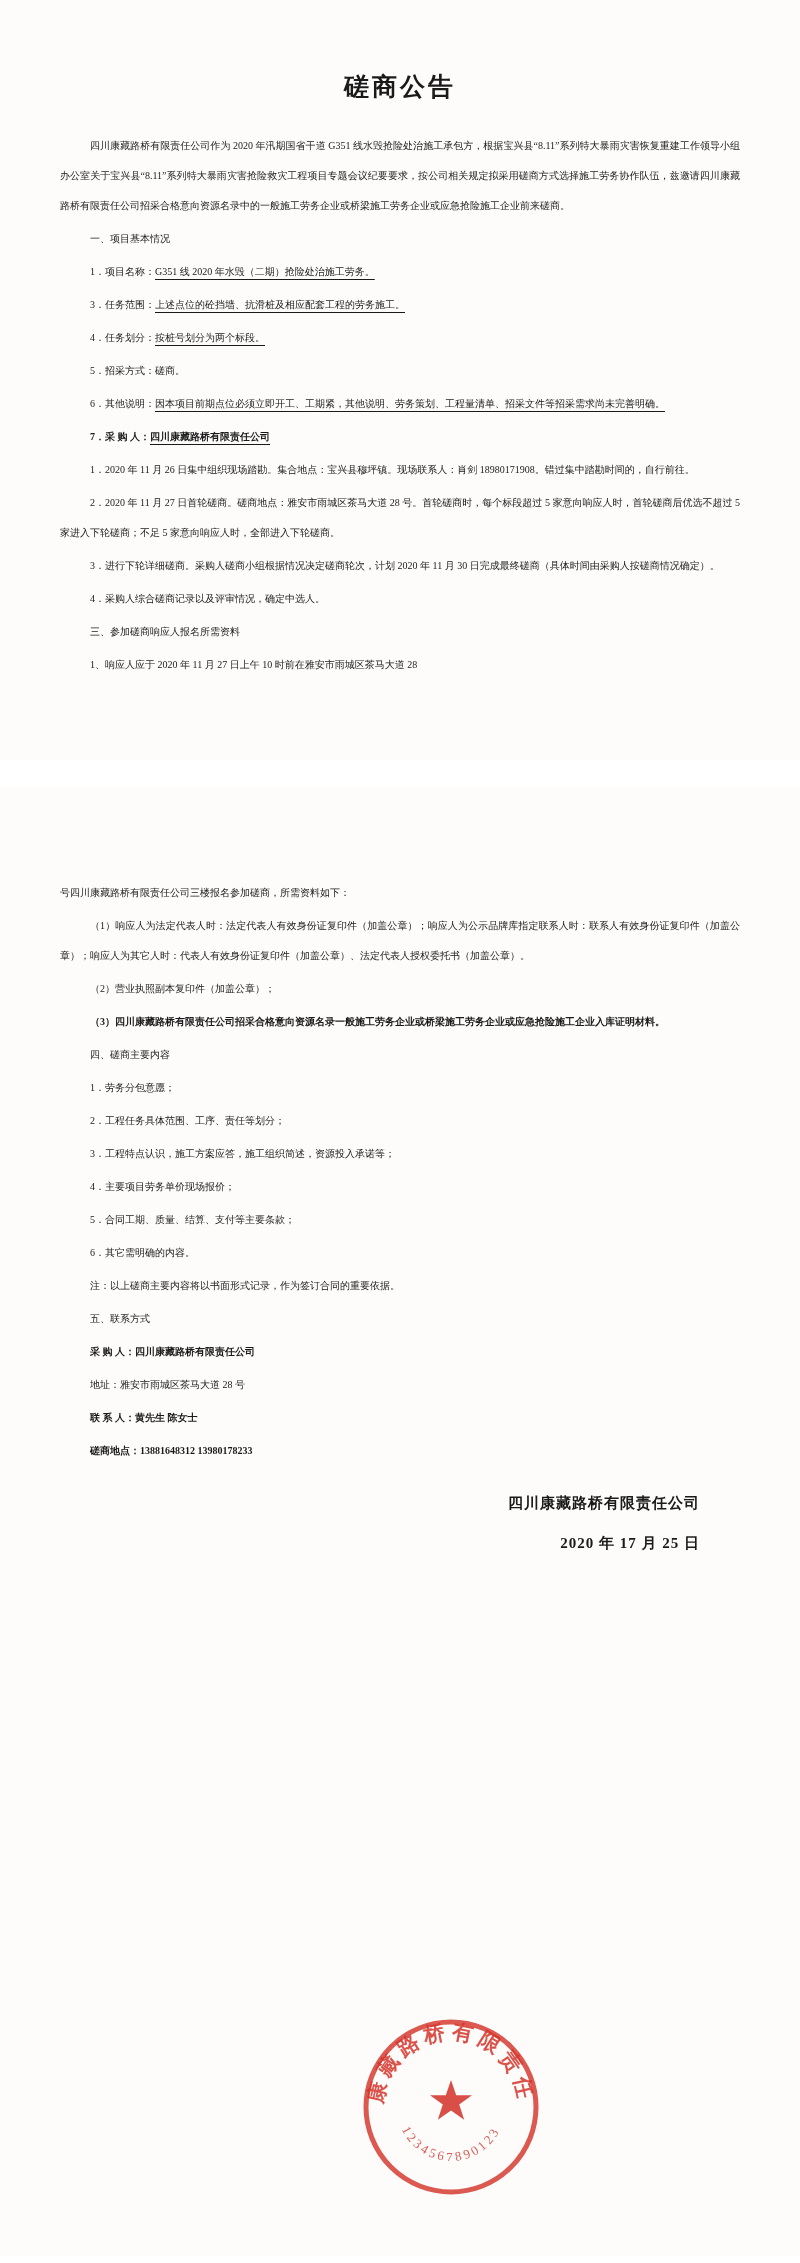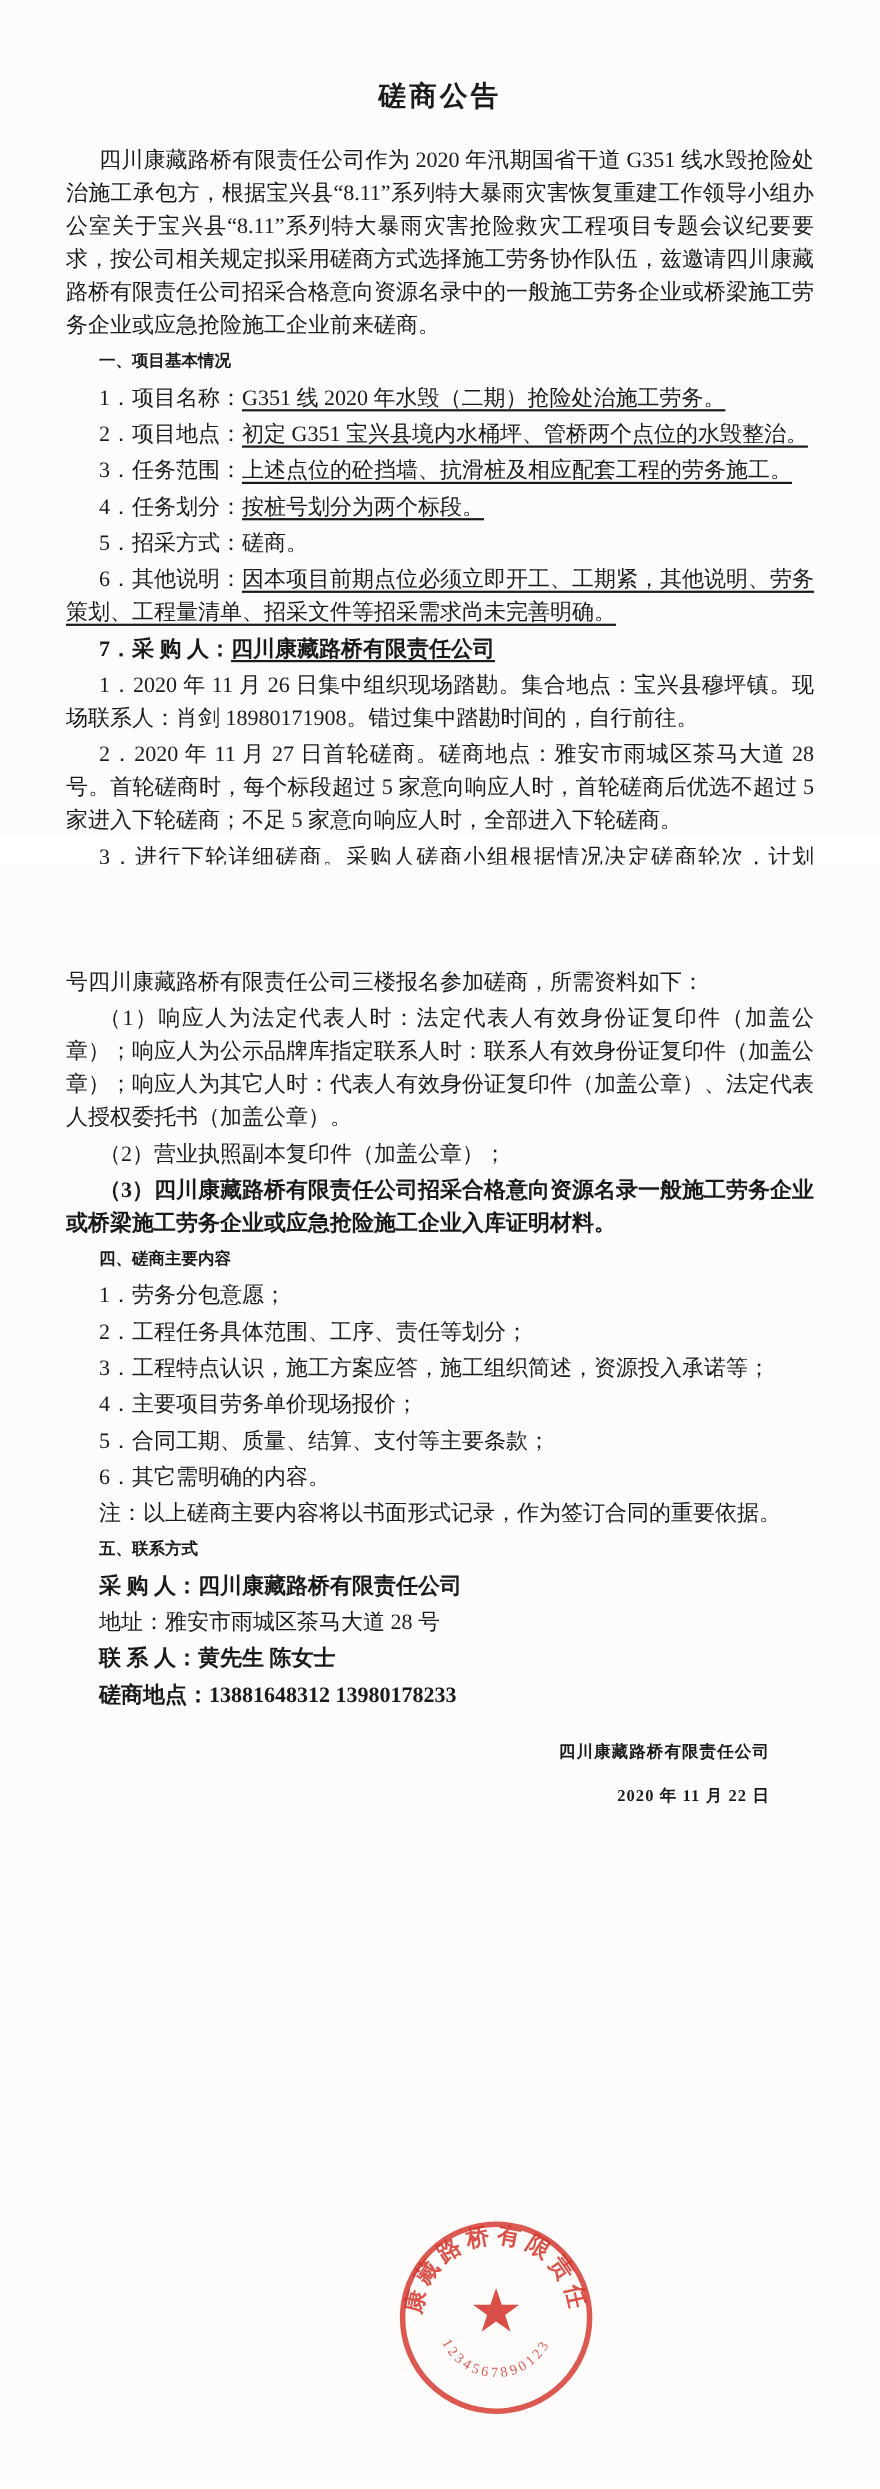--- a/index.html
+++ b/index.html
@@ -33,39 +33,39 @@
   .doc-title {
     text-align: center;
     font-size: 25px;
     font-weight: bold;
     letter-spacing: 3px;
     margin: 26px 0 28px 0;
     font-family: "Liberation Serif", "DejaVu Serif", serif;
   }
   p {
     margin: 0 0 3px 0;
-    font-size: 20px;
+    font-size: 10px;
     line-height: 30px;
     text-align: justify;
     text-justify: inter-ideograph;
   }
   .indent2 {
     text-indent: 30px;
   }
   .u {
     text-decoration: underline;
     text-underline-offset: 4px;
   }
   .b {
     font-weight: bold;
   }
   .section-head {
-    font-weight: bold;
+    font-weight: normal;
     text-indent: 30px;
-    font-size: 15px;
+    font-size: 10px;
     line-height: 30px;
     margin: 0 0 3px 0;
   }
   .item {
     text-indent: 30px;
   }
   .noindent {
     text-indent: 0;
   }
   .sign-block {
@@ -106,21 +106,20 @@
 
 <div class="page page-1">
 
   <h1 class="doc-title">磋商公告</h1>
 
   <p class="indent2"><span>四川康藏路桥有限责任公司作为 2020 年汛期国省干道 G351 线水毁抢险处治施工承包方，根据宝兴县“8.11”系列特大暴雨灾害恢复重建工作领导小组办公室关于宝兴县“8.11”系列特大暴雨灾害抢险救灾工程项目专题会议纪要要求，按公司相关规定拟采用磋商方式选择施工劳务协作队伍，兹邀请四川康藏路桥有限责任公司招采合格意向资源名录中的一般施工劳务企业或桥梁施工劳务企业或应急抢险施工企业前来磋商。</span></p>
 
   <p class="section-head">一、项目基本情况</p>
 
   <p class="item"><span>1．项目名称：</span><span class="u">G351 线 2020 年水毁（二期）抢险处治施工劳务。</span></p>
-  <p class="item"><span>2．项目地点：</span><span class="u">初定 G351 宝兴县境内水桶坪、管桥两个点位的水毁整治。</span></p>
   <p class="item"><span>3．任务范围：</span><span class="u">上述点位的砼挡墙、抗滑桩及相应配套工程的劳务施工。</span></p>
   <p class="item"><span>4．任务划分：</span><span class="u">按桩号划分为两个标段。</span></p>
   <p class="item"><span>5．招采方式：</span><span>磋商。</span></p>
   <p class="item"><span>6．其他说明：</span><span class="u">因本项目前期点位必须立即开工、工期紧，其他说明、劳务策划、工程量清单、招采文件等招采需求尚未完善明确。</span></p>
   <p class="item"><span class="b">7．采 购 人：</span><span class="b u">四川康藏路桥有限责任公司</span></p>
 
 
   <p class="item">1．2020 年 11 月 26 日集中组织现场踏勘。集合地点：宝兴县穆坪镇。现场联系人：肖剑 18980171908。错过集中踏勘时间的，自行前往。</p>
   <p class="item">2．2020 年 11 月 27 日首轮磋商。磋商地点：雅安市雨城区茶马大道 28 号。首轮磋商时，每个标段超过 5 家意向响应人时，首轮磋商后优选不超过 5 家进入下轮磋商；不足 5 家意向响应人时，全部进入下轮磋商。</p>
   <p class="item">3．进行下轮详细磋商。采购人磋商小组根据情况决定磋商轮次，计划 2020 年 11 月 30 日完成最终磋商（具体时间由采购人按磋商情况确定）。</p>
@@ -154,21 +153,21 @@
 
   <p class="section-head">五、联系方式</p>
 
   <p class="contact-line"><span class="b">采 购 人：</span><span>四川康藏路桥有限责任公司</span></p>
   <p class="contact-sub"><span>地址：</span><span>雅安市雨城区茶马大道 28 号</span></p>
   <p class="contact-line"><span class="b">联 系 人：</span><span class="b">黄先生      陈女士</span></p>
   <p class="contact-line"><span class="b">磋商地点：</span><span class="b">13881648312        13980178233</span></p>
 
   <div class="sign-block">
     <p>四川康藏路桥有限责任公司</p>
-    <p>2020 年 11 月 22 日</p>
+    <p>2020 年 17 月 25 日</p>
   </div>
 
   <div class="stamp">
     <svg width="182" height="182" viewBox="0 0 182 182" xmlns="http://www.w3.org/2000/svg">
       <defs>
         <path id="arcTop" d="M 23,91 A 68,68 0 0 1 159,91" fill="none"></path>
         <path id="arcBottom" d="M 37,91 A 54,54 0 0 0 145,91" fill="none"></path>
       </defs>
       <circle cx="91" cy="91" r="85" fill="none" stroke="#d4352c" stroke-width="5" opacity="0.82"></circle>
       <text font-size="21" font-weight="bold" fill="#d4352c" opacity="0.85" font-family="'Liberation Serif', serif" letter-spacing="5">

